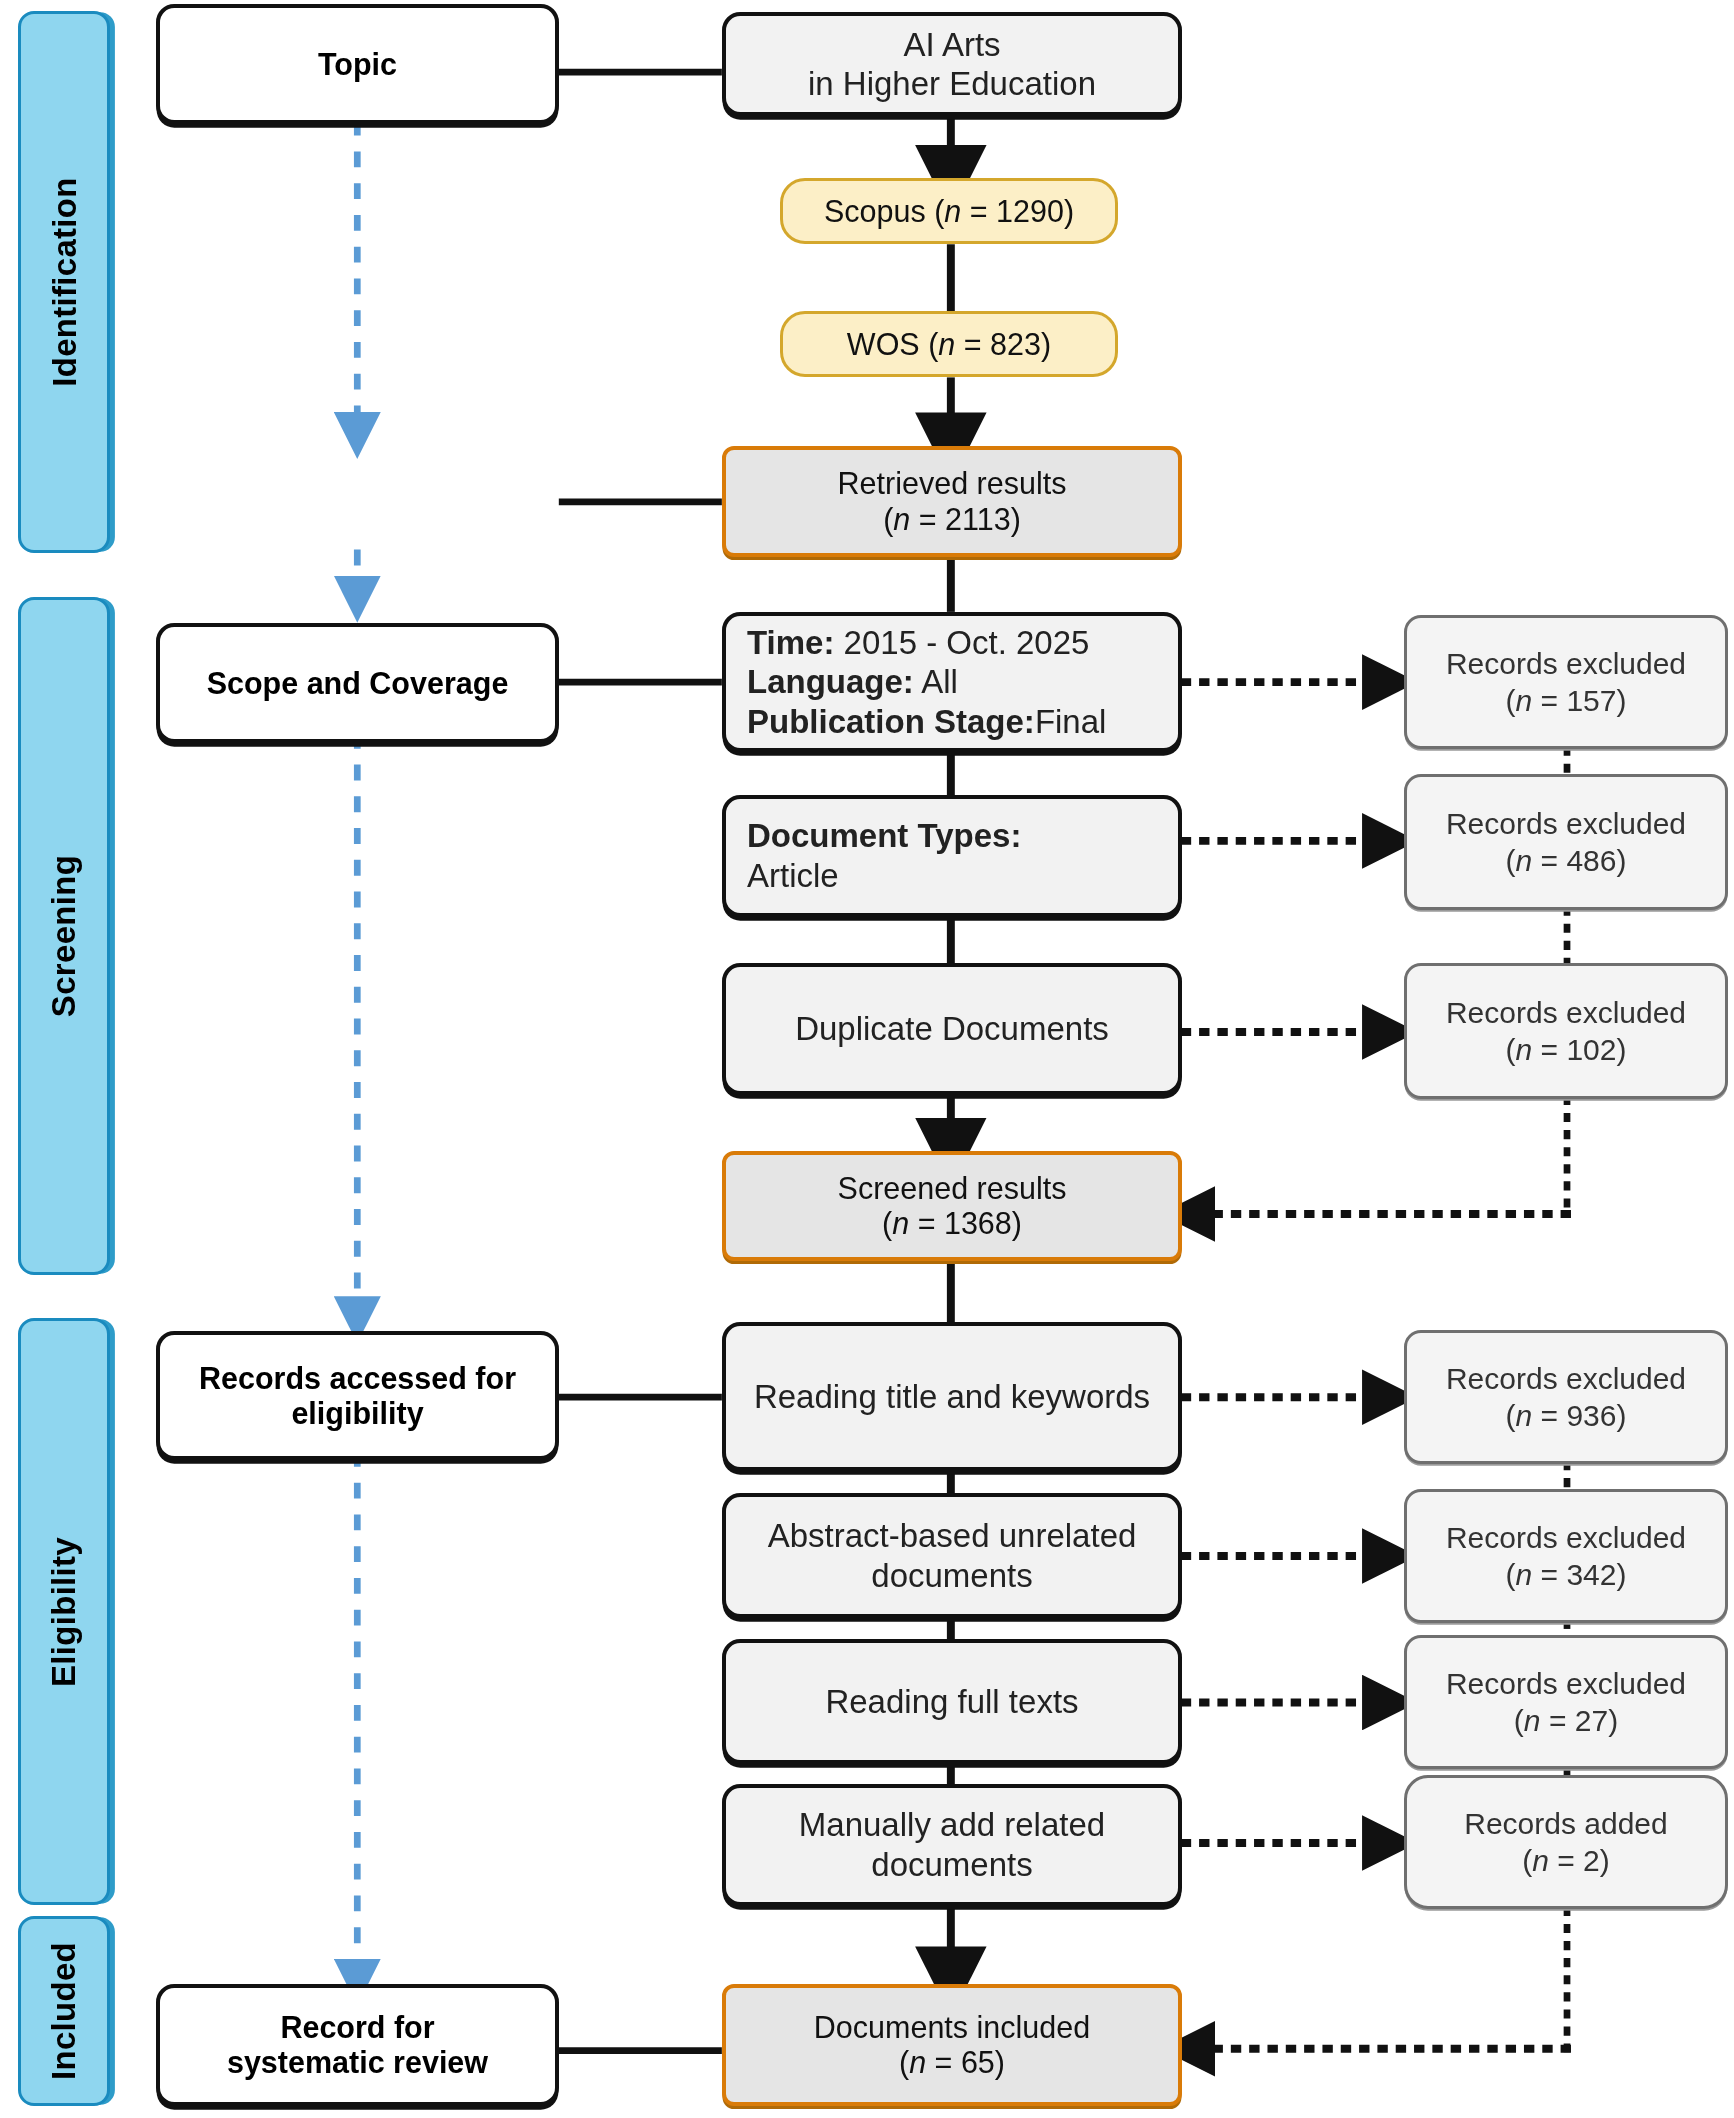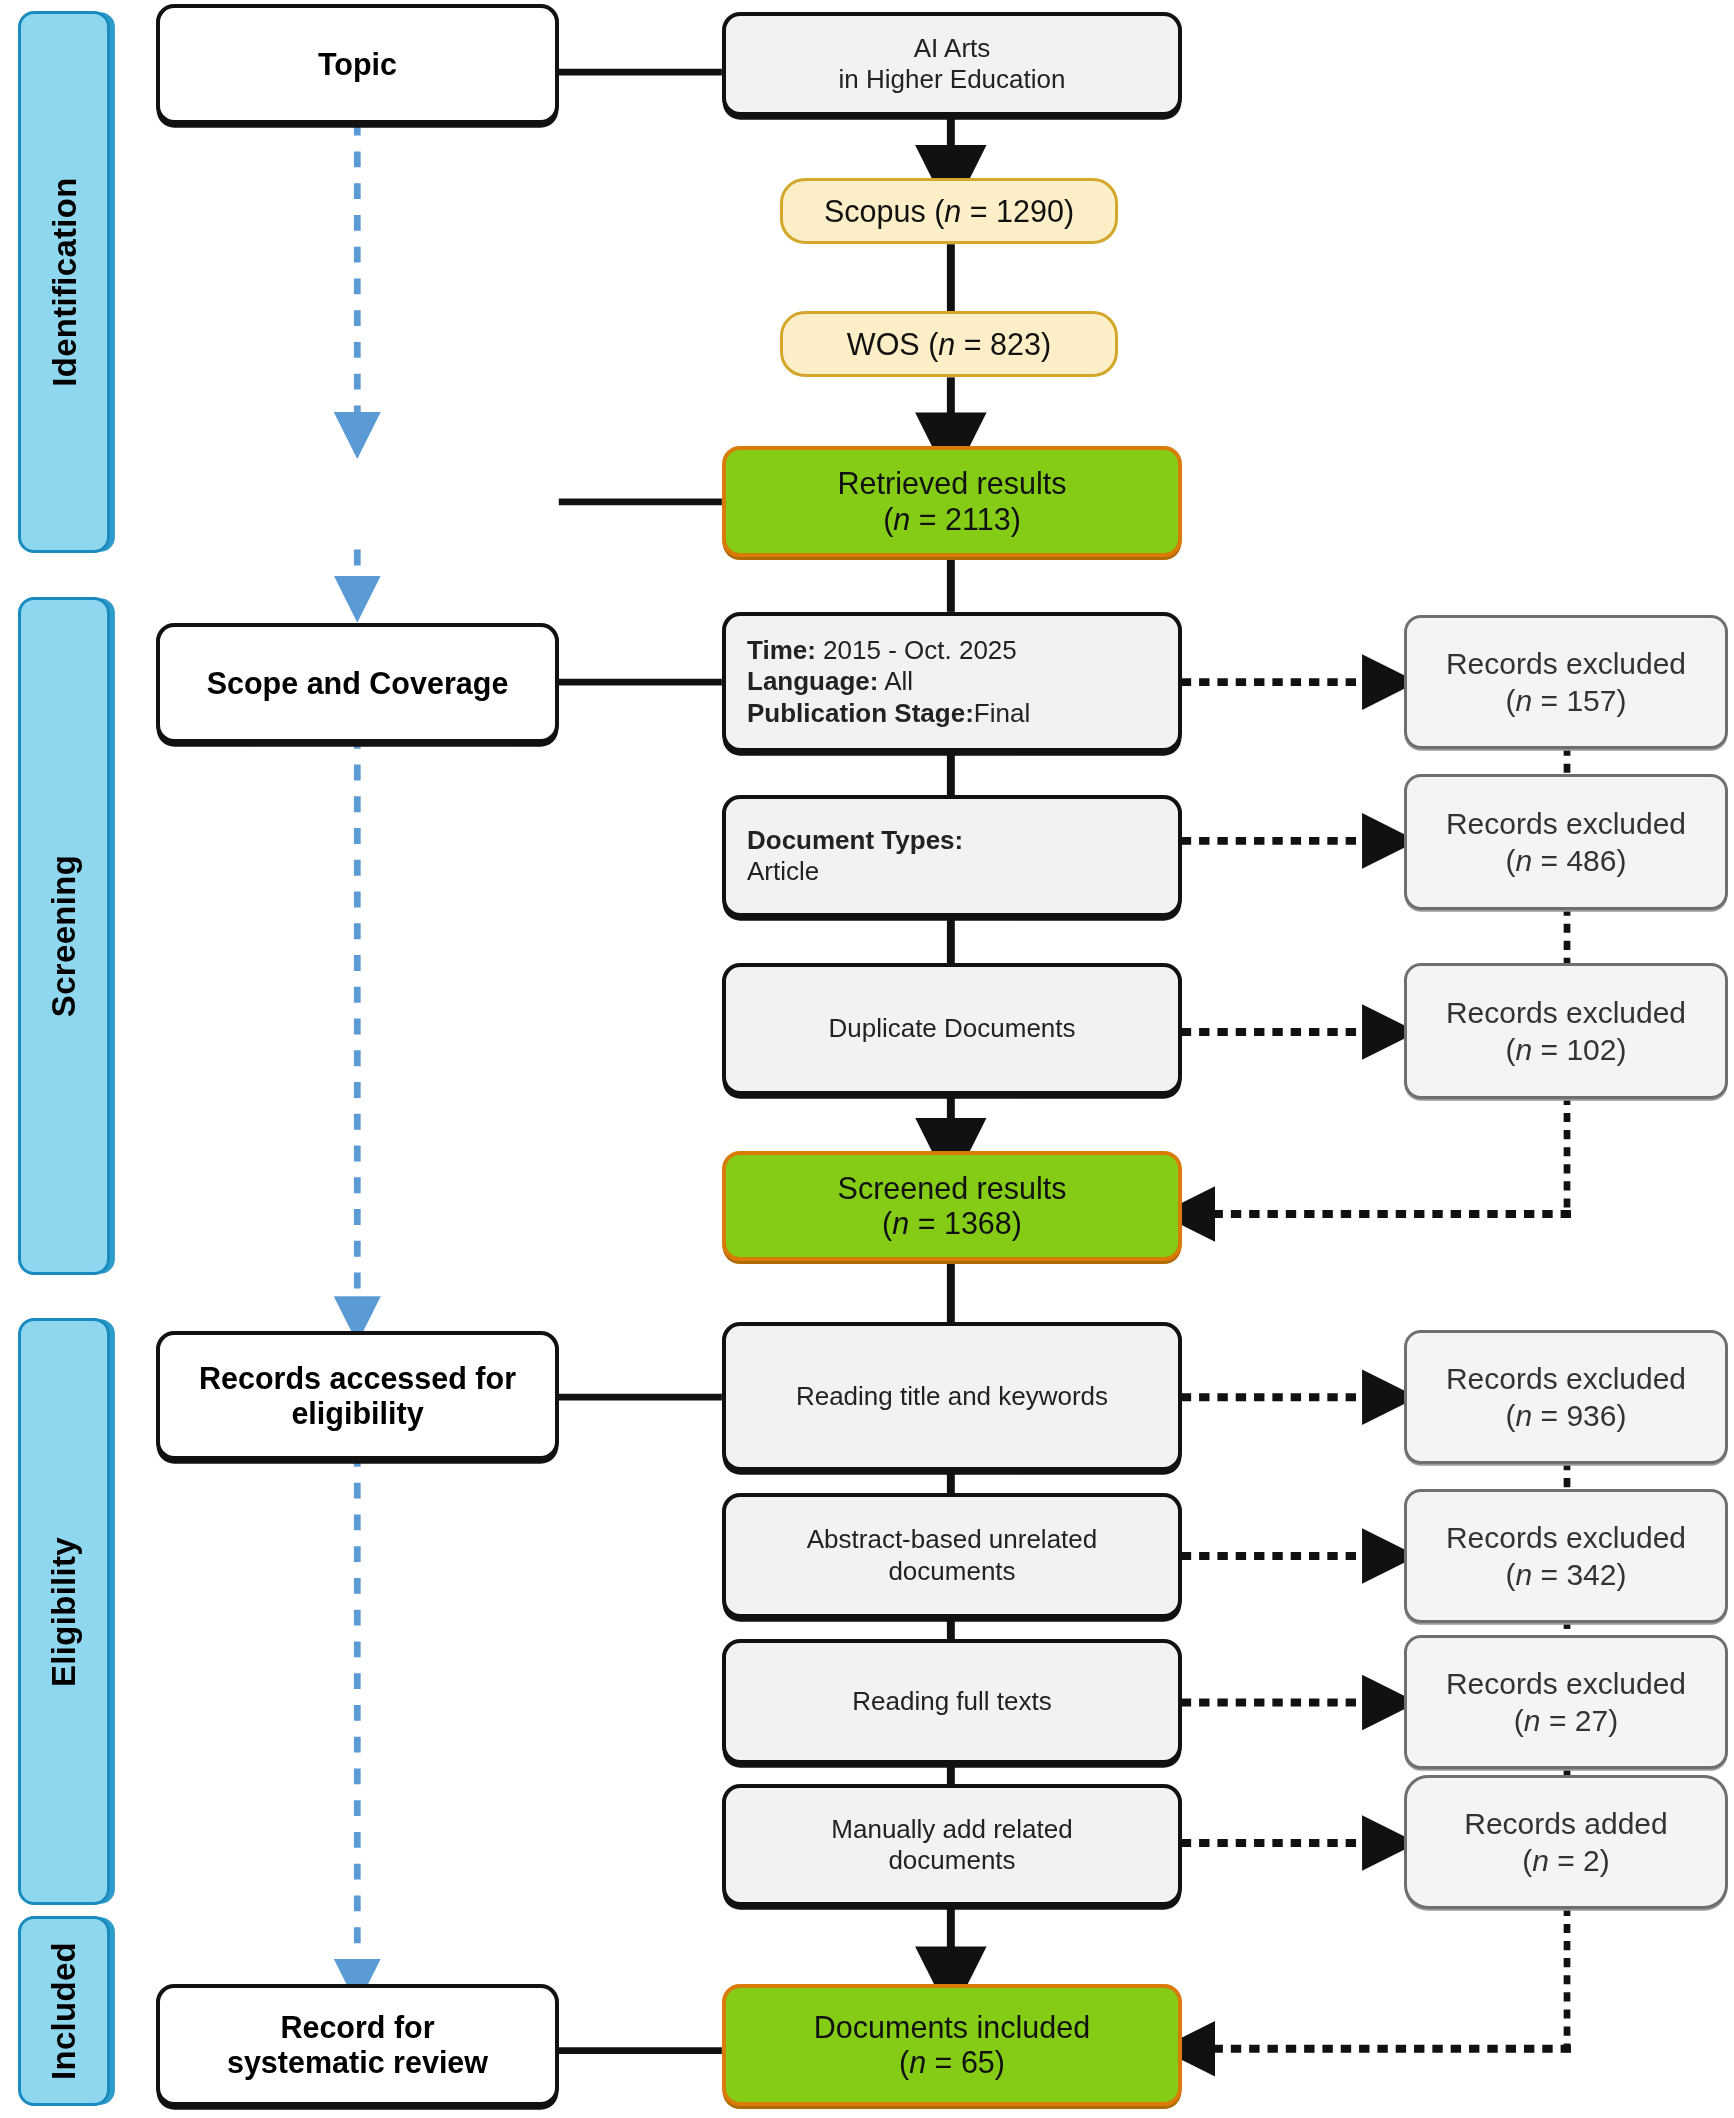--- a/index.html
+++ b/index.html
@@ -66,21 +66,21 @@
     font-size: 30.5px;
     line-height: 1.14;
     color: #000000;
   }
 
   
   .node.grey {
     background: #f2f2f2;
     border: 4.3px solid #111111;
     box-shadow: 0 4.3px 0 -0.6px #111111;
-    font-size: 26px;
+    font-size: 33px;
     line-height: 1.2;
     color: #222222;
   }
   .node.grey.bold { font-weight: normal; }
 
   
   .node.grey.left {
     align-items: flex-start;
     text-align: left;
     padding-left: 21px;
@@ -92,26 +92,26 @@
   .node.yellow {
     background: #fcefc7;
     border: 3.7px solid #d4a72c;
     font-size: 30.5px;
     color: #111111;
     border-radius: 25px;
   }
 
   
   .node.orange {
-    background: #84cc16;
+    background: #e5e5e5;
     border: 4.3px solid #d97b08;
     font-size: 30.5px;
     line-height: 1.16;
     color: #111111;
-    border-radius: 18px;
+    border-radius: 12px;
     box-shadow: 0 3.7px 0 -0.6px #b06a06;
   }
 
   
   .node.excl {
     background: #f4f4f4;
     border: 3.1px solid #6f6f6f;
     border-radius: 17px;
     font-size: 30px;
     line-height: 1.24;

